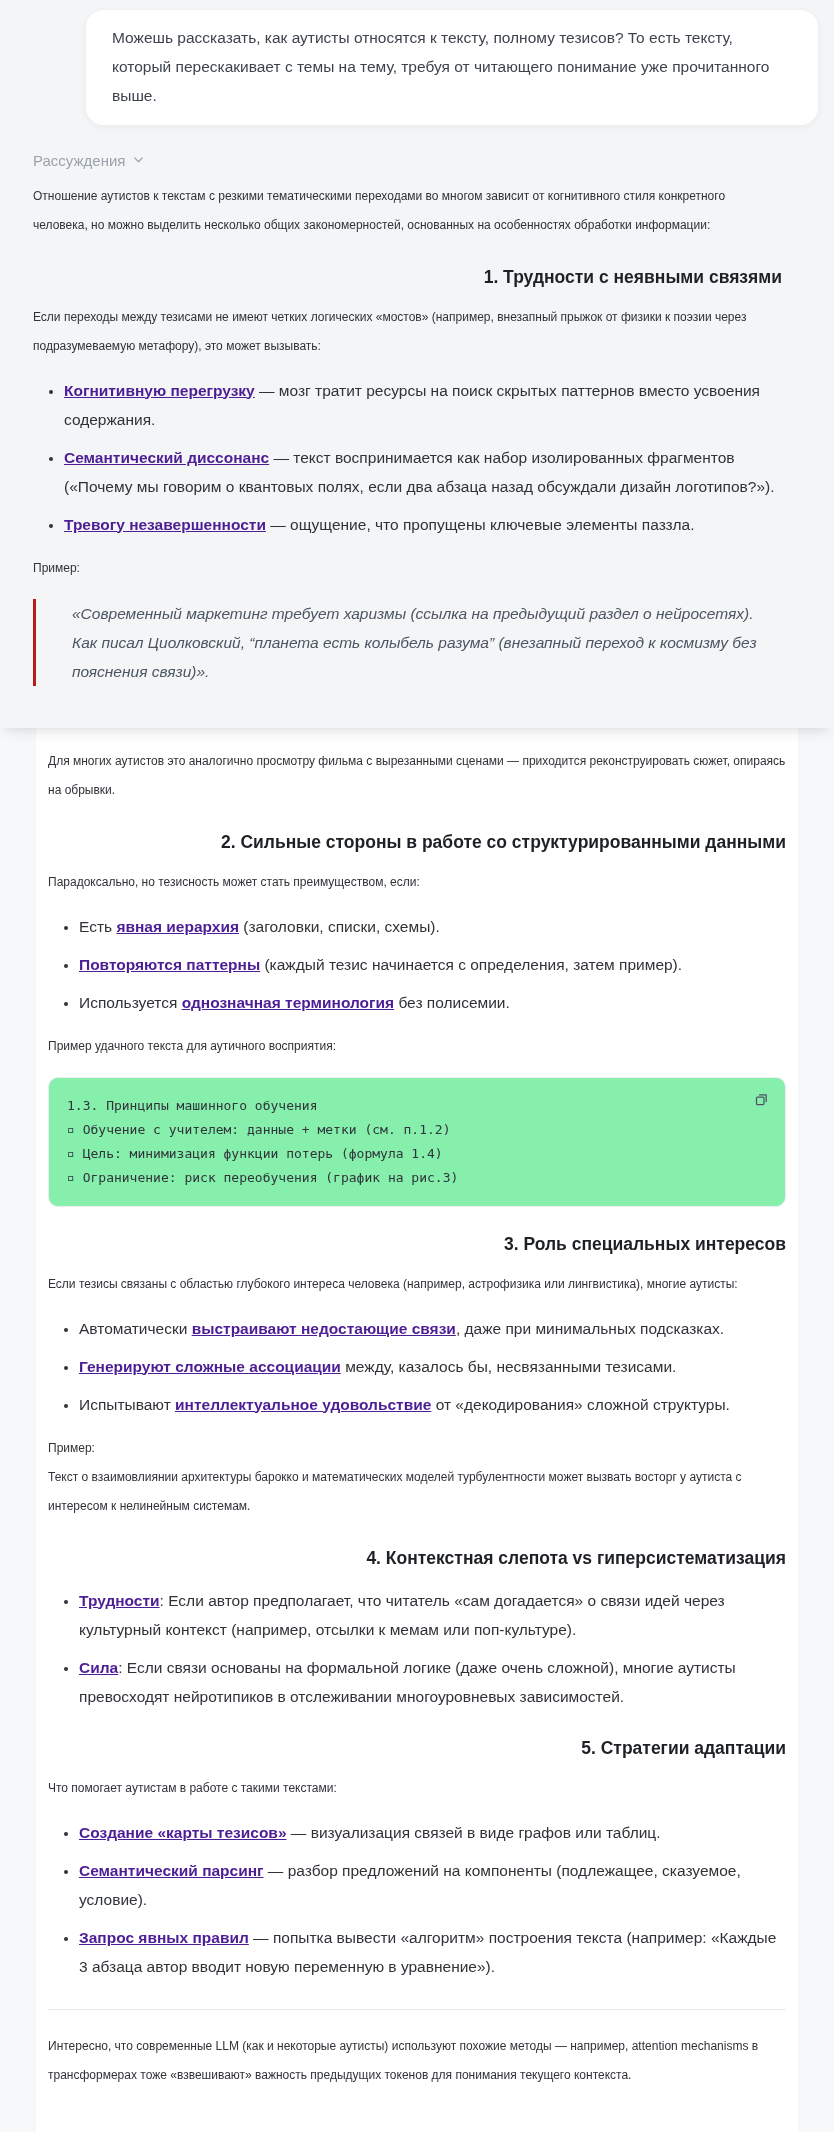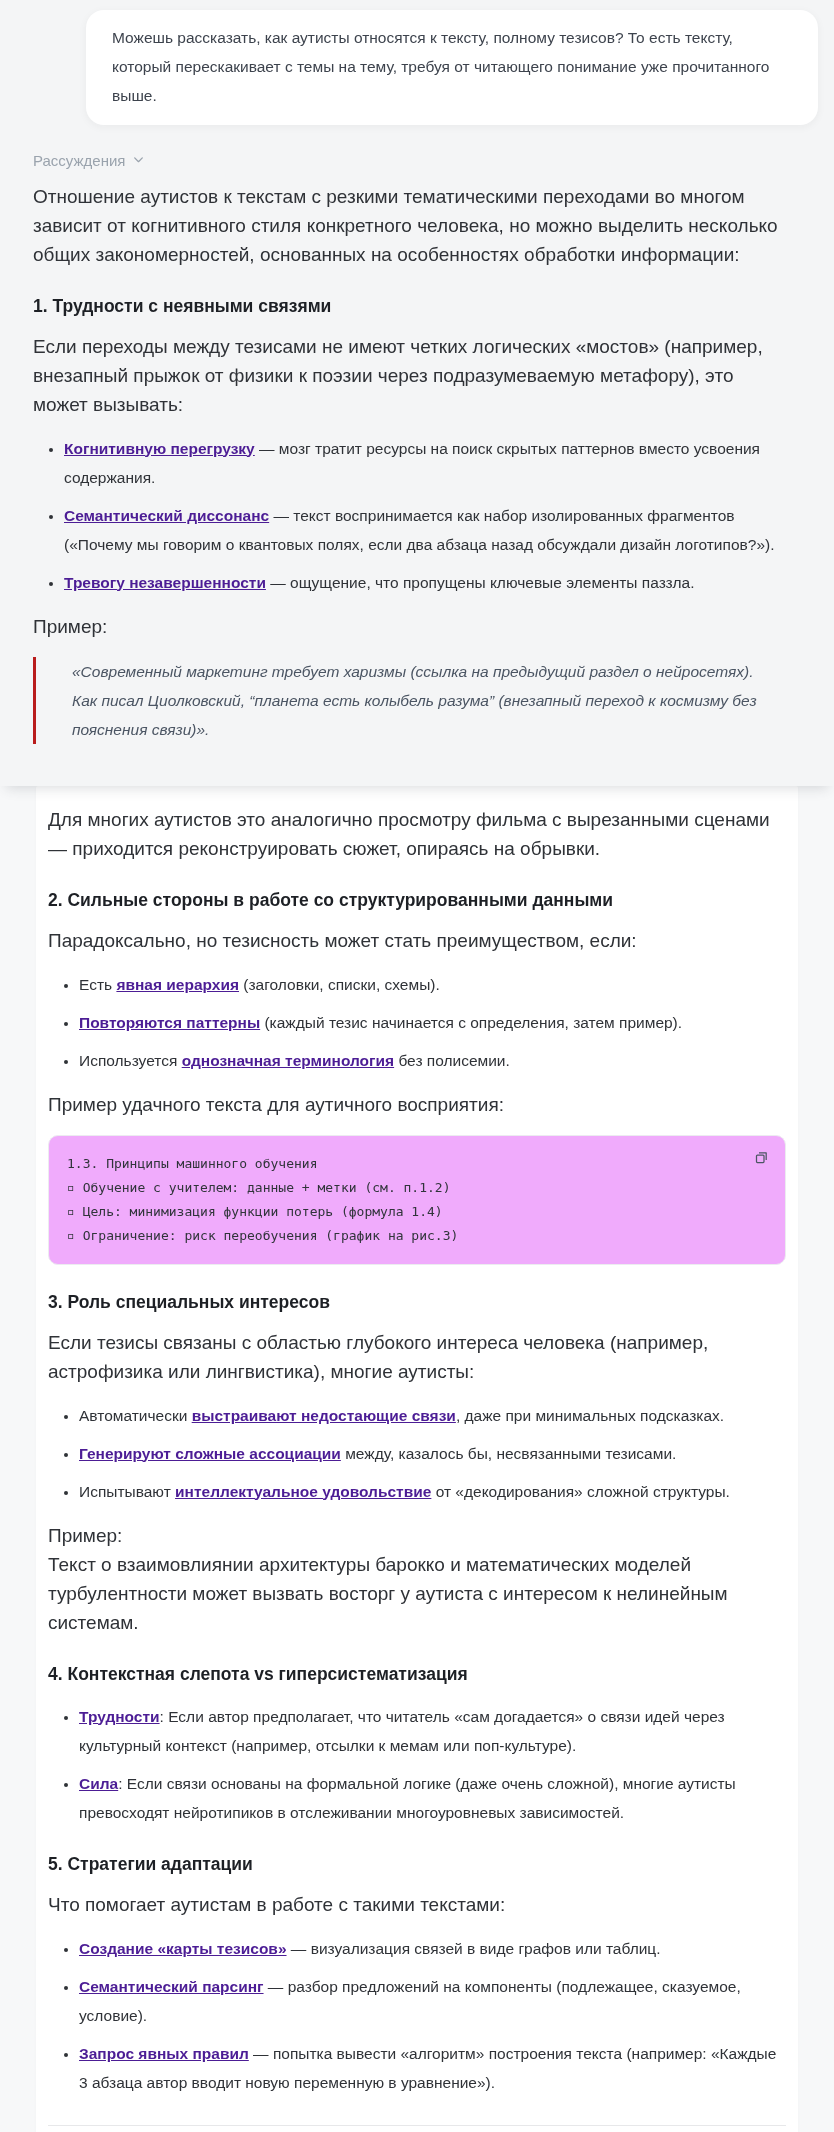--- a/index.html
+++ b/index.html
@@ -38,22 +38,22 @@
     gap: 7px;
     margin-top: 26px;
     color: #9aa3ad;
     font-size: 15px;
     cursor: pointer;
     user-select: none;
   }
   .reasoning-toggle svg { margin-top: 2px; }
 
   
-  .md-p { font-size: 19px; line-height: 29px; margin: 13px 0; }
-  .md-h { font-size: 17.5px; line-height: 26px; font-weight: 700; color: #1d2025; margin: 24px 0 9px; }
+  .md-p { font-size: 12px; line-height: 29px; margin: 13px 0; }
+  .md-h { font-size: 17.5px; line-height: 26px; font-weight: 700; color: #1d2025; margin: 24px 0 9px; text-align: right; }
   .md-ul { margin: 15px 0; padding-left: 31px; }
   .md-ul li { font-size: 15.5px; line-height: 29px; margin: 9px 0; }
   .md-ul li::marker { color: #2f3237; font-size: 13px; }
   strong { font-weight: 700; color: #4c1d95; text-decoration: underline; }
   .md-quote {
     border-left: 3px solid #b91c1c;
     padding-left: 36px;
     margin: 16px 0 22px 0;
     font-style: italic;
     color: #4b5563;
@@ -71,21 +71,21 @@
     min-height: 1384px;
     background: #ffffff;
     border-radius: 2px;
     padding: 6px 12px 48px 12px;
     box-shadow: 0 1px 3px rgba(0,0,0,0.03);
   }
 
   
   .code-wrap {
     position: relative;
-    background: #f0abfc;
+    background: #86efac;
     border: 1px solid #ececf0;
     border-radius: 10px;
     margin: 16px 0 24px 0;
     padding: 16px 18px;
   }
   .code-wrap pre {
     font-family: "DejaVu Sans Mono", "Liberation Mono", monospace;
     font-size: 13px;
     line-height: 24px;
     color: #30343a;

